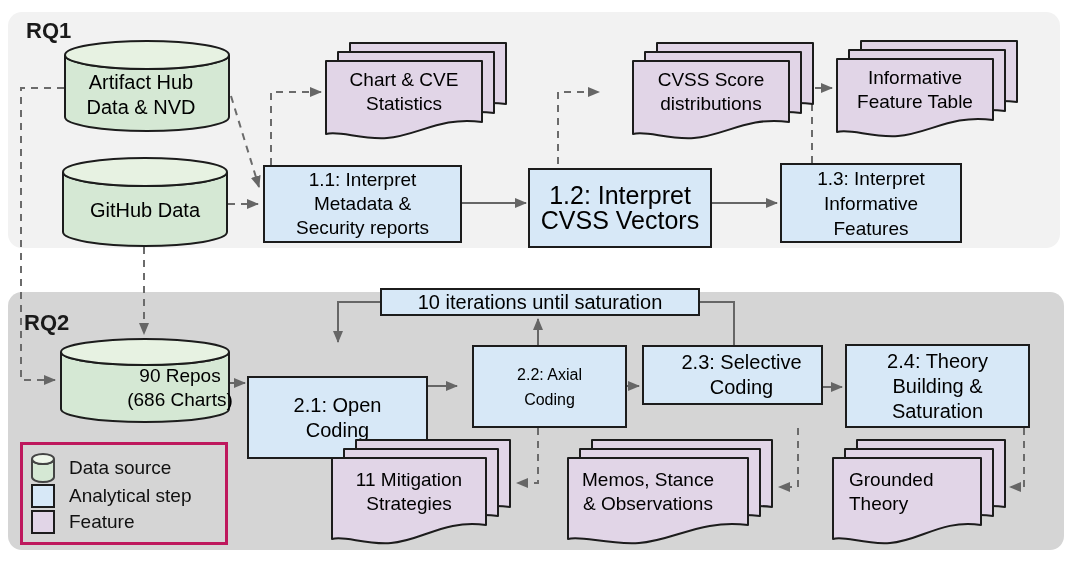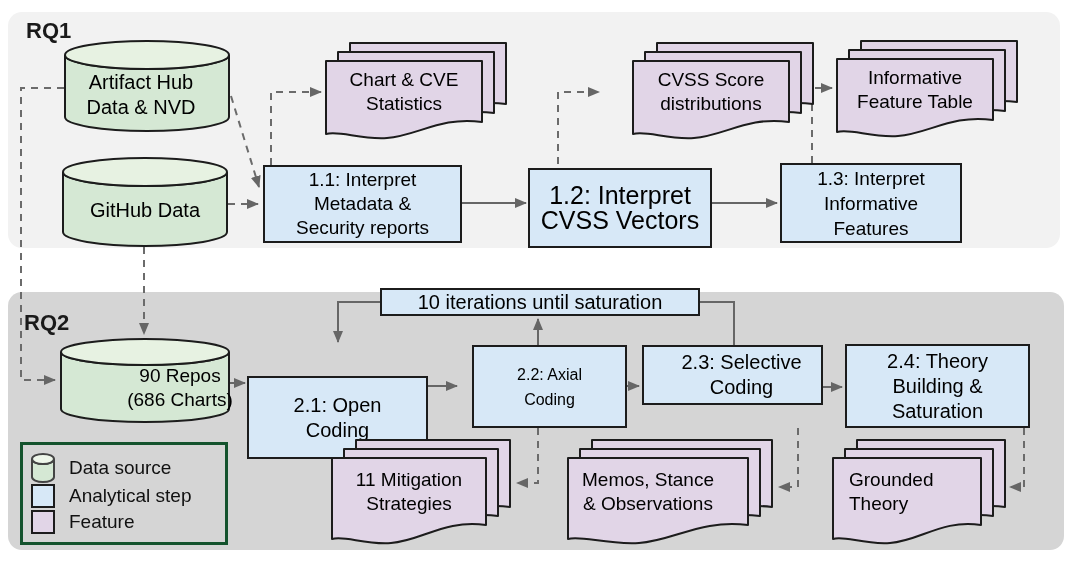--- a/index.html
+++ b/index.html
@@ -26,21 +26,21 @@
     white-space:pre-line;font-size:20px;line-height:25px;color:#000;
   }
   .docstack{position:absolute;z-index:2;}
   .doc-label{
     position:absolute;display:flex;align-items:center;justify-content:center;text-align:center;
     white-space:pre-line;font-size:19px;line-height:24px;color:#000;
   }
   .doc-label.left{justify-content:flex-start;text-align:left;padding-left:17px;box-sizing:border-box;}
   .legend{
     position:absolute;left:20px;top:442px;width:208px;height:103px;background:#d5d5d5;
-    border:3px solid #14532d;box-sizing:border-box;z-index:3;display:flex;flex-direction:column;
+    border:3px solid #be185d;box-sizing:border-box;z-index:3;display:flex;flex-direction:column;
     justify-content:space-around;padding:7px 8px;
   }
   .legend-row{display:flex;align-items:center;gap:14px;}
   .legend-swatch{width:24px;height:24px;border:2px solid #1c1c1c;box-sizing:border-box;flex:0 0 auto;}
   .legend-swatch.blue{background:#d7e8f7;}
   .legend-swatch.purple{background:#e1d5e7;}
   .legend-text{font-size:19px;color:#111;}
 </style>
 </head>
 <body>

